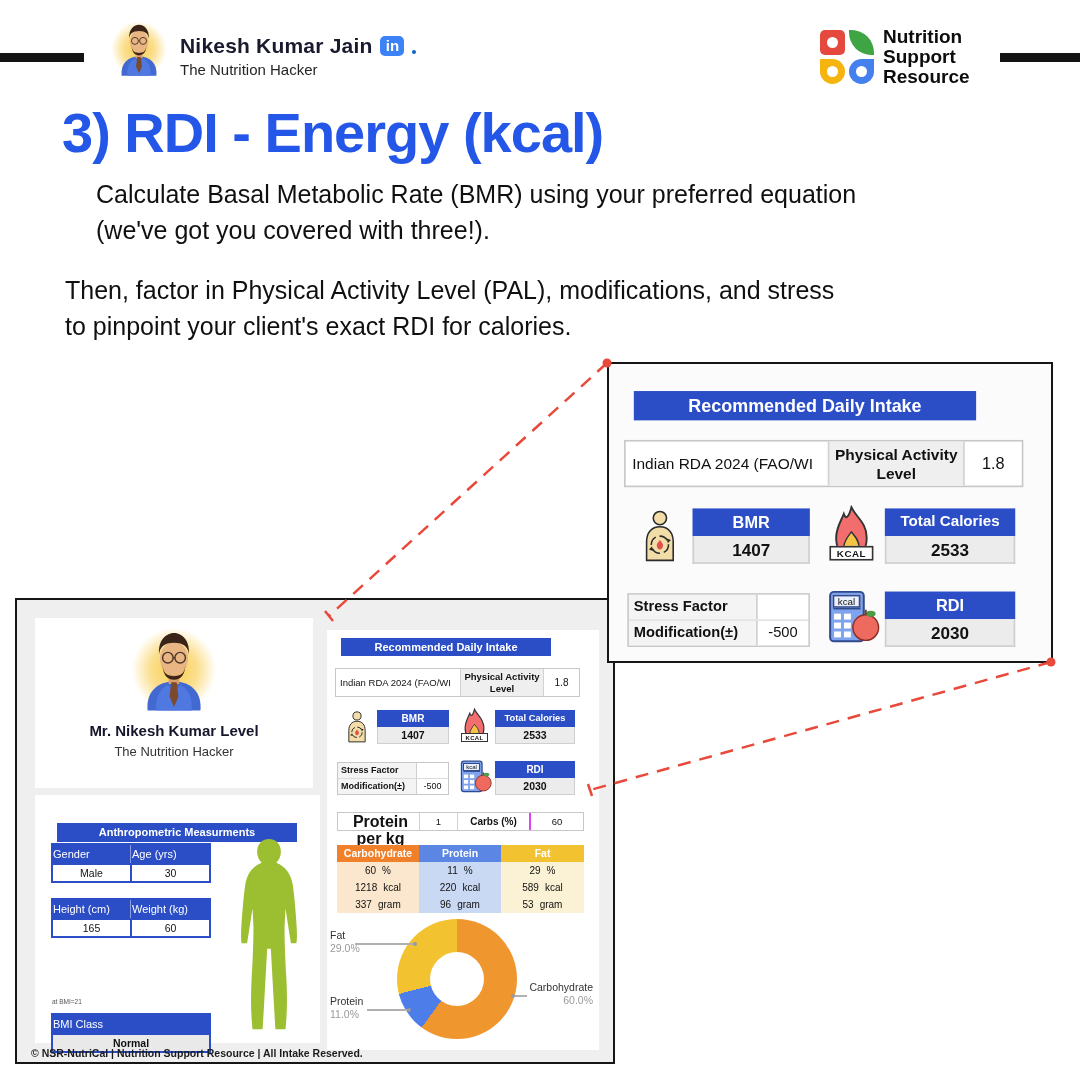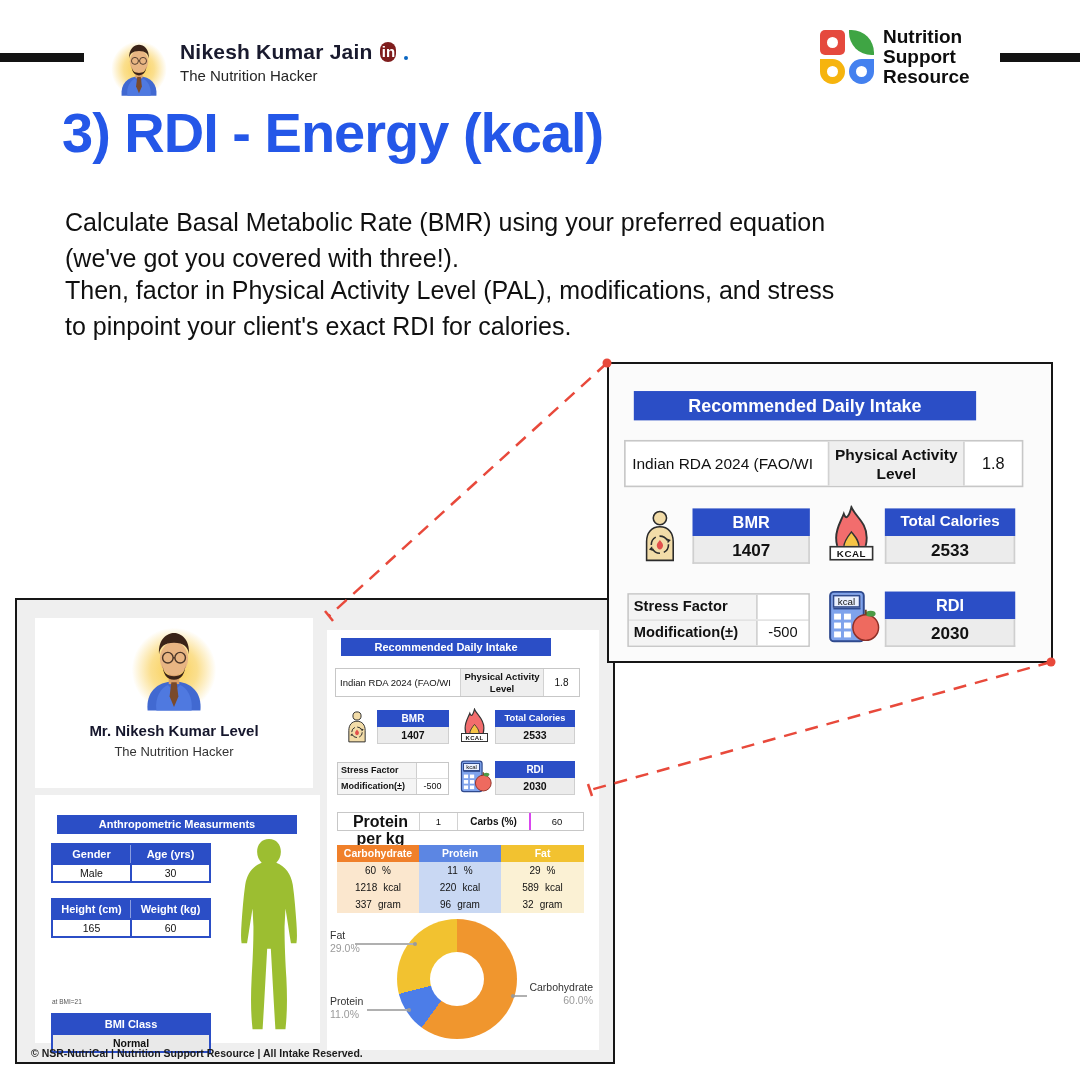--- a/index.html
+++ b/index.html
@@ -3,46 +3,46 @@
 <meta charset="utf-8">
 <style>
   html,body{margin:0;padding:0;background:#ffffff;}
   .page{position:relative;width:1080px;height:1080px;background:#fff;overflow:hidden;
         font-family:"Liberation Sans","DejaVu Sans",sans-serif;color:#111;}
 
   
   .bar{position:absolute;height:9px;background:#131313;top:53px;}
   .bar-left{left:0;width:84px;}
   .bar-right{right:0;width:80px;}
-  .hdr-left{position:absolute;left:110px;top:20px;display:flex;align-items:flex-start;gap:12px;margin-top:20px;}
+  .hdr-left{position:absolute;left:110px;top:20px;display:flex;align-items:flex-end;gap:12px;}
   .hdr-avatar{width:58px;height:58px;}
   .hdr-name-row{display:flex;align-items:center;gap:8px;}
   .hdr-name{font-size:21px;font-weight:bold;color:#191a2e;letter-spacing:.2px;}
-  .in-badge{display:inline-block;background:#7f1d1d;color:#fff;font-weight:bold;
-            font-size:15px;line-height:20px;width:16px;text-align:center;border-radius:10px;}
+  .in-badge{display:inline-block;background:#3b82f6;color:#fff;font-weight:bold;
+            font-size:15px;line-height:20px;width:24px;text-align:center;border-radius:5px;}
   .in-dot{width:4px;height:4px;border-radius:50%;background:#0A66C2;margin-top:12px;}
   .hdr-tag{font-size:15px;color:#262626;margin-top:3px;}
 
   .brand{position:absolute;left:820px;top:27px;display:flex;align-items:center;gap:9px;}
   .brand-grid{width:54px;height:54px;display:grid;grid-template-columns:25px 25px;
               grid-template-rows:25px 25px;gap:4px;}
   .tile{position:relative;}
   .tile .dot{position:absolute;left:50%;top:50%;width:11px;height:11px;margin:-5.5px 0 0 -5.5px;
              background:#fff;border-radius:50%;}
   .tile-red{background:#E5493D;border-radius:5px;}
   .tile-green{background:#3FA544;border-radius:0 90% 0 90%;}
   .tile-yellow{background:#F6B40E;border-radius:0 50% 50% 50%;}
   .tile-blue{background:#4481EF;border-radius:50% 0 50% 50%;}
   .brand-text{font-size:19px;line-height:20px;font-weight:bold;color:#0d0d0d;}
 
   
   .title{position:absolute;left:62px;top:100px;font-size:56px;font-weight:bold;
          color:#2457E8;letter-spacing:-1px;}
   .para{position:absolute;left:65px;font-size:25px;line-height:36px;color:#101010;}
-  .para-1{top:204px;}
+  .para-1{top:176px;margin-left:31px;}
   .para-2{top:272px;}
   .para span{display:block;}
   .banner{color:#fff;font-weight:bold;text-align:center;background:#2B4EC6;}
 
   
   .rdi-shared{position:absolute;left:0;top:0;width:270px;height:168px;}
   .rdi-shared .r-banner{position:absolute;left:14px;top:8px;width:210px;height:18px;
                         font-size:11px;line-height:18px;}
   .r-row{position:absolute;display:flex;background:#fff;border:1px solid #c7c7c7;box-sizing:border-box;}
   .rda-row{left:8px;top:38px;width:245px;height:29px;}
@@ -89,26 +89,26 @@
        border:2px solid #161616;box-sizing:border-box;}
   .card{position:absolute;background:#fff;}
   .profile-card{left:18px;top:18px;width:278px;height:170px;}
   .profile-avatar{position:absolute;left:95px;top:8px;width:88px;height:88px;}
   .profile-name{position:absolute;left:0;top:104px;width:100%;text-align:center;
                 font-size:15px;font-weight:bold;color:#15162c;}
   .profile-tag{position:absolute;left:0;top:126px;width:100%;text-align:center;
                font-size:13px;color:#333;}
 
   .anthro-card{left:18px;top:195px;width:285px;height:248px;}
-  .anthro-banner{position:absolute;left:22px;top:20px;width:240px;height:19px;
+  .anthro-banner{position:absolute;left:22px;top:28px;width:240px;height:19px;
                  font-size:11px;line-height:19px;}
   .mini-tbl{position:absolute;left:16px;width:160px;background:#2B4EC6;border:2px solid #2B4EC6;
             display:grid;grid-template-columns:1fr 1fr;gap:2px;box-sizing:border-box;}
   .mini-tbl.one-col{grid-template-columns:1fr;}
-  .mini-tbl .h{background:#2B4EC6;color:#fff;font-weight:bold;font-size:11px;text-align:center;
+  .mini-tbl .h{background:#2B4EC6;color:#fff;font-weight:normal;font-size:11px;text-align:left;
                line-height:18px;height:18px;}
   .mini-tbl .h.hd1{box-shadow:1px 0 0 rgba(255,255,255,.45);}
   .mini-tbl .v{background:#fff;font-size:10.5px;text-align:center;line-height:16px;height:16px;}
   .mini-tbl .v.gray{background:#E9E9E9;font-weight:bold;}
   .tbl-1{top:48px;} .tbl-2{top:103px;} .tbl-3{top:158px;} .tbl-4{top:218px;}
   .ibw-note{position:absolute;left:17px;top:203px;font-size:6.5px;color:#555;}
   .silhouette{position:absolute;left:196px;top:44px;width:76px;height:192px;}
 
   .app-footer{position:absolute;left:14px;top:447px;font-size:10.5px;font-weight:bold;color:#1c1c1c;}
 
@@ -390,21 +390,21 @@
         <div class="macro-row">
           <div class="m-c w-carb bg-carb">
             <span>337</span>
               <span>gram</span>
             </div>
           <div class="m-c w-prot bg-prot">
             <span>96</span>
               <span>gram</span>
             </div>
           <div class="m-c w-fat bg-fat">
-            <span>32</span>
+            <span>53</span>
               <span>gram</span>
             </div>
         </div>
       </div>
 
       <div class="donut" style="background: conic-gradient(rgb(240, 150, 46) 0deg, rgb(240, 150, 46) 216deg, rgb(76, 125, 232) 216deg, rgb(76, 125, 232) 255.6deg, rgb(242, 194, 48) 255.6deg, rgb(242, 194, 48) 360deg);">
         <div class="donut-hole"></div>
       </div>
       <div class="d-lab lab-fat">Fat</div>
       <div class="d-pct pct-fat">29.0%</div>

